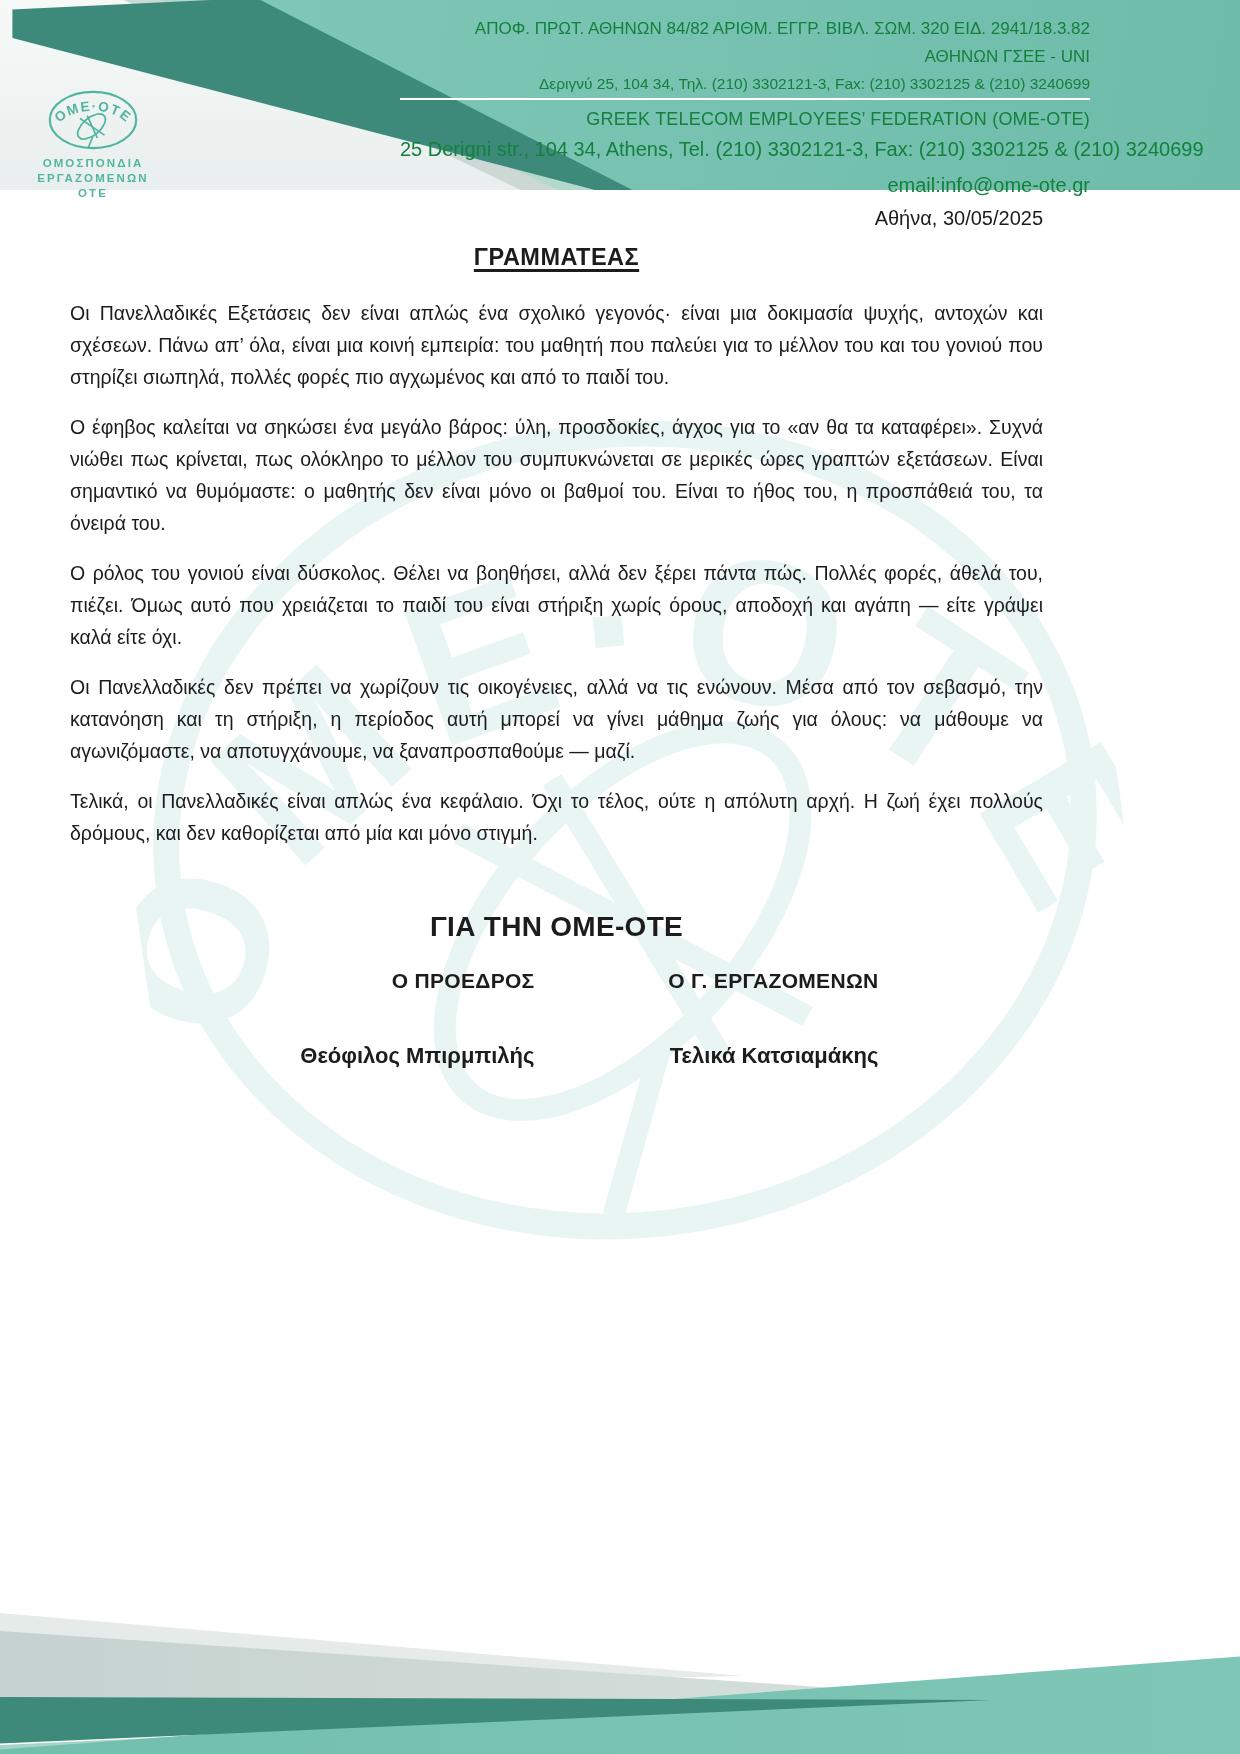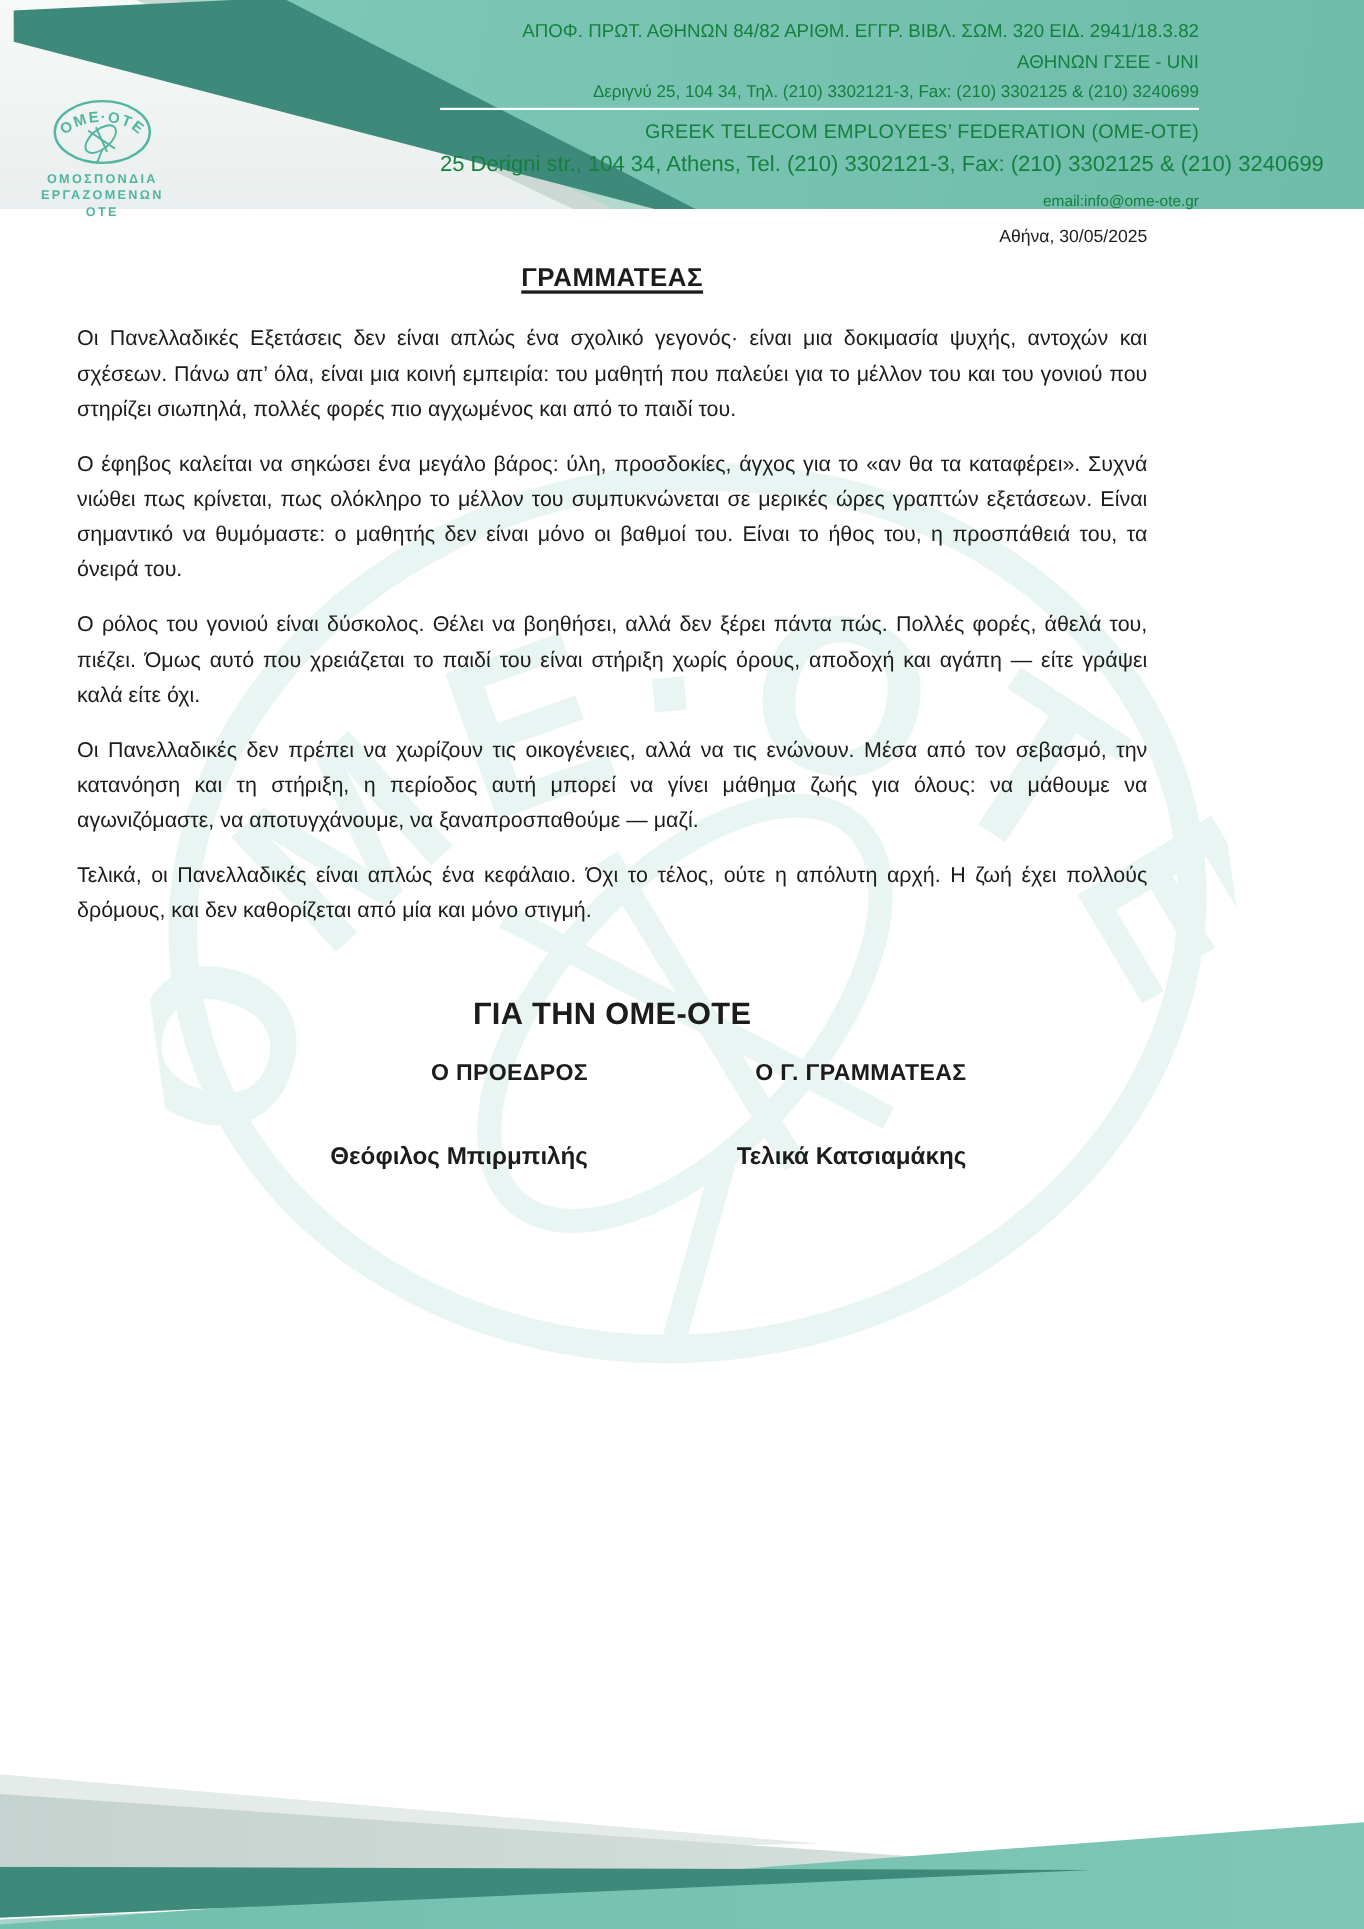--- a/index.html
+++ b/index.html
@@ -29,31 +29,31 @@
     position:absolute;top:19px;right:150px;width:690px;
     text-align:right;color:#15803d;z-index:4;
   }
   .hl{white-space:nowrap;}
   .hl-1{font-size:17px;margin-bottom:8px;}
   .hl-2{font-size:17px;margin-bottom:8px;}
   .hl-3{font-size:15.5px;margin-bottom:5px;}
   .hdr-rule{border-top:2.5px solid #ffffff;margin:5px 0 9px 0;width:100%;}
   .hl-4{font-size:18px;margin-bottom:8px;letter-spacing:0.2px;}
   .hl-5{font-size:20px;margin-bottom:7px;}
-  .hl-6{font-size:14px;margin-top:13px;}
+  .hl-6{font-size:20px;margin-top:13px;}
 
   
   .watermark{
     position:absolute;left:130px;top:400px;width:990px;height:860px;
     z-index:0;opacity:0.16;transform:rotate(-8deg);
   }
 
   
   .content{position:relative;z-index:2;padding:207px 197px 0 70px;}
-  .date{ text-align:right;font-size:16px;margin-bottom:14px;}
+  .date{ text-align:right;font-size:20px;margin-bottom:14px;}
   .title{
     text-align:center;font-size:23.5px;font-weight:bold;
     text-decoration:underline;text-decoration-thickness:2.5px;text-underline-offset:4px;
     margin:0 0 26px 0;letter-spacing:0.5px;
   }
   .para{
     font-size:19.5px;line-height:32px;text-align:justify;
     margin:16px 0 18px 0;
   }
 
@@ -141,21 +141,21 @@
     <p class="para">Τελικά, οι Πανελλαδικές είναι απλώς ένα κεφάλαιο. Όχι το τέλος, ούτε η απόλυτη αρχή. Η ζωή έχει πολλούς δρόμους, και δεν καθορίζεται από μία και μόνο στιγμή.</p>
 
     <div class="sig">
       <div class="sig-for">ΓΙΑ ΤΗΝ ΟΜΕ-ΟΤΕ</div>
       <div class="sig-row">
         <div class="sig-col">
           <div class="sig-role">Ο ΠΡΟΕΔΡΟΣ</div>
           <div class="sig-name">Θεόφιλος Μπιρμπιλής</div>
         </div>
         <div class="sig-col">
-          <div class="sig-role">Ο Γ. ΓΡΑΜΜΑΤΕΑΣ</div>
+          <div class="sig-role">Ο Γ. ΕΡΓΑΖΟΜΕΝΩΝ</div>
           <div class="sig-name">Τελικά Κατσιαμάκης</div>
         </div>
       </div>
     </div>
   </main>
 
   <footer class="ftr">
     <div class="fband fband-pale"></div>
     <div class="fband fband-gray"></div>
     <div class="fband fband-light"></div>

